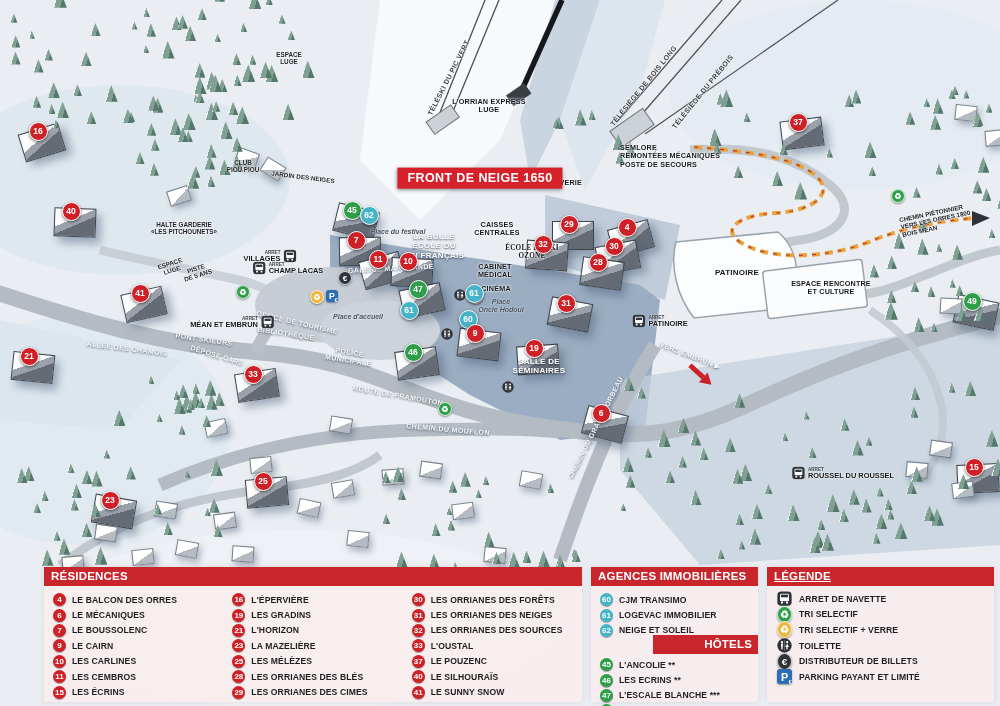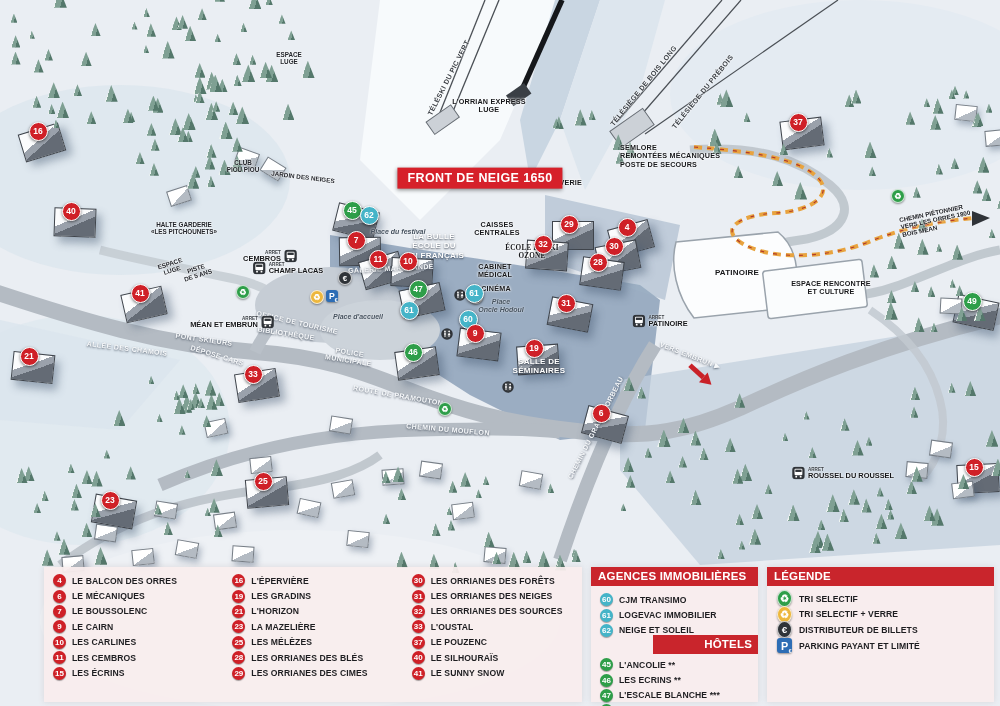--- a/index.html
+++ b/index.html
@@ -565,21 +565,21 @@
           <svg viewBox="0 0 20 20" width="13" height="13">
             <rect x="0.5" y="0.5" width="19" height="19" rx="5" fill="#2f3338"></rect>
             <rect x="4" y="3.5" width="12" height="10" rx="1.6" fill="#fff"></rect>
             <rect x="5.2" y="4.8" width="9.6" height="3.6" fill="#2f3338"></rect>
             <circle cx="6.6" cy="15.6" r="1.5" fill="#fff"></circle>
             <circle cx="13.4" cy="15.6" r="1.5" fill="#fff"></circle>
           </svg>
         </span>
         <div class="bs-t">
           <span class="arret">ARRET</span>
-          <span class="bs-n">CEMBROS</span>
+          <span class="bs-n">VILLAGES</span>
         </div>
       </div>
       <div class="busstop" style="left: 288px; top: 268px;">
         <span style="width: 13px; height: 13px; display: inline-flex;">
           <svg viewBox="0 0 20 20" width="13" height="13">
             <rect x="0.5" y="0.5" width="19" height="19" rx="5" fill="#2f3338"></rect>
             <rect x="4" y="3.5" width="12" height="10" rx="1.6" fill="#fff"></rect>
             <rect x="5.2" y="4.8" width="9.6" height="3.6" fill="#2f3338"></rect>
             <circle cx="6.6" cy="15.6" r="1.5" fill="#fff"></circle>
             <circle cx="13.4" cy="15.6" r="1.5" fill="#fff"></circle>
@@ -663,20 +663,23 @@
       <div class="marker" style="left: 533.5px; top: 234.5px; background: rgb(207, 32, 39);">32</div>
       <div class="marker" style="left: 604.5px; top: 236.5px; background: rgb(207, 32, 39);">30</div>
       <div class="marker" style="left: 588.5px; top: 252.5px; background: rgb(207, 32, 39);">28</div>
       <div class="marker" style="left: 788.5px; top: 112.5px; background: rgb(207, 32, 39);">37</div>
       <div class="marker" style="left: 962.5px; top: 291.5px; background: rgb(46, 158, 73);">49</div>
       <div class="marker" style="left: 964.5px; top: 457.5px; background: rgb(207, 32, 39);">15</div>
     </div>
 
   <div id="legend-panel">
     <section class="block" id="blk-res">
+      <header class="bar" style="background: rgb(201, 37, 44);">
+        <span>RÉSIDENCES</span>
+      </header>
       <div class="cols">
         <div class="col" id="res-c0">
             <div class="lrow">
               <span class="badge" style="background: rgb(207, 32, 39);">4</span>
               <span class="txt">LE BALCON DES ORRES</span>
             </div>
             <div class="lrow">
               <span class="badge" style="background: rgb(207, 32, 39);">6</span>
               <span class="txt">LE MÉCANIQUES</span>
             </div>
@@ -799,38 +802,71 @@
             <span class="txt">L'ESCALE BLANCHE ***</span>
           </div>
           <div class="lrow">
             <span class="badge" style="background: rgb(46, 158, 73);">49</span>
             <span class="txt">LES TRAPPEURS **</span>
           </div>
         </div>
     </section>
 
     <section class="block" id="blk-lg">
-      <header class="bar" style="background: rgb(201, 37, 44);">
+      <header class="bar" style="background: rgb(201, 37, 44); text-decoration: underline;">
         <span>LÉGENDE</span>
       </header>
       <div id="lg-items">
           <div class="lgrow">
             <span class="ic">
+              <span style="width: 15px; height: 15px; display: inline-flex;">
+                <svg viewBox="0 0 20 20" width="15" height="15">
+                  <rect x="0.5" y="0.5" width="19" height="19" rx="5" fill="#2f3338"></rect>
+                  <rect x="4" y="3.5" width="12" height="10" rx="1.6" fill="#fff"></rect>
+                  <rect x="5.2" y="4.8" width="9.6" height="3.6" fill="#2f3338"></rect>
+                  <circle cx="6.6" cy="15.6" r="1.5" fill="#fff"></circle>
+                  <circle cx="13.4" cy="15.6" r="1.5" fill="#fff"></circle>
+                </svg>
+              </span>
+            </span>
+            <span class="txt">ARRET DE NAVETTE</span>
+          </div>
+          <div class="lgrow">
+            <span class="ic">
               <span class="cicon" style="width: 15px; height: 15px; font-size: 10.2px; background: rgb(46, 158, 73);">♻</span>
             </span>
             <span class="txt">TRI SELECTIF</span>
           </div>
           <div class="lgrow">
             <span class="ic">
               <span class="cicon" style="width: 15px; height: 15px; font-size: 10.2px; background: rgb(237, 183, 61);">♻</span>
             </span>
             <span class="txt">TRI SELECTIF + VERRE</span>
           </div>
           <div class="lgrow">
             <span class="ic">
+              <span style="width: 15px; height: 15px; display: inline-flex;">
+                <svg viewBox="0 0 20 20" width="15" height="15">
+                  <circle cx="10" cy="10" r="9.6" fill="#2f3338"></circle>
+                  <rect x="9.7" y="3" width="0.6" height="14" fill="#fff" opacity="0.55"></rect>
+                  <circle cx="6.6" cy="5.6" r="1.5" fill="#fff"></circle>
+                  <rect x="5.4" y="7.4" width="2.5" height="4.4" fill="#fff"></rect>
+                  <rect x="5.6" y="11.8" width="0.85" height="3.4" fill="#fff"></rect>
+                  <rect x="7" y="11.8" width="0.85" height="3.4" fill="#fff"></rect>
+                  <circle cx="13.5" cy="5.6" r="1.5" fill="#fff"></circle>
+                  <path d="M13.5 7.2 L15.9 12 L11.1 12 Z" fill="#fff"></path>
+                  <rect x="12.3" y="12" width="0.85" height="3.2" fill="#fff"></rect>
+                  <rect x="13.8" y="12" width="0.85" height="3.2" fill="#fff"></rect>
+                </svg>
+              </span>
+            </span>
+            <span class="txt">TOILETTE</span>
+          </div>
+          <div class="lgrow">
+            <span class="ic">
               <span class="cicon" style="width: 15px; height: 15px; font-size: 9.9px; background: rgb(47, 51, 56);">€</span>
             </span>
             <span class="txt">DISTRIBUTEUR DE BILLETS</span>
           </div>
           <div class="lgrow">
             <span class="ic">
               <span class="picon" style="width: 15px; height: 15px; font-size: 10.8px; background: rgb(45, 109, 181);">P<span class="sub">€</span></span>
             </span>
             <span class="txt">PARKING PAYANT ET LIMITÉ</span>
           </div>

